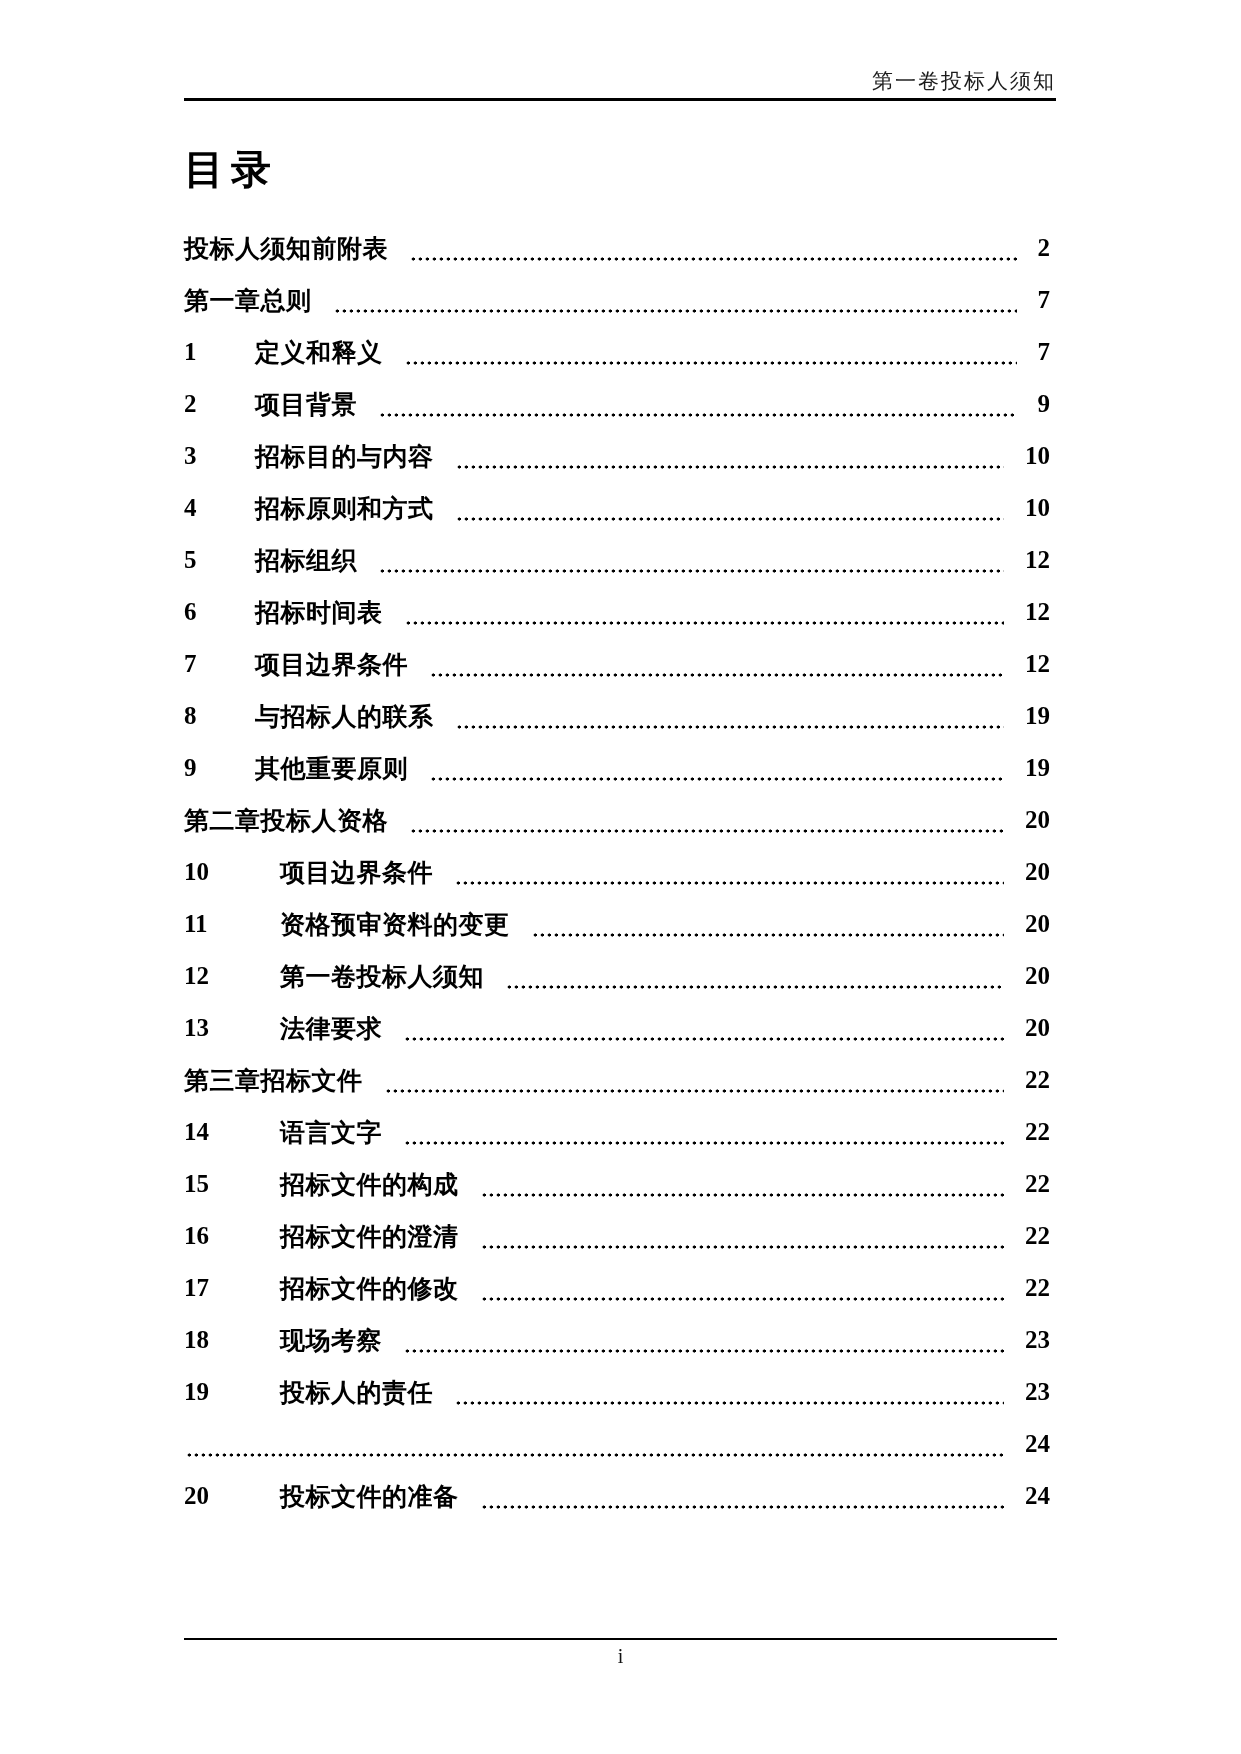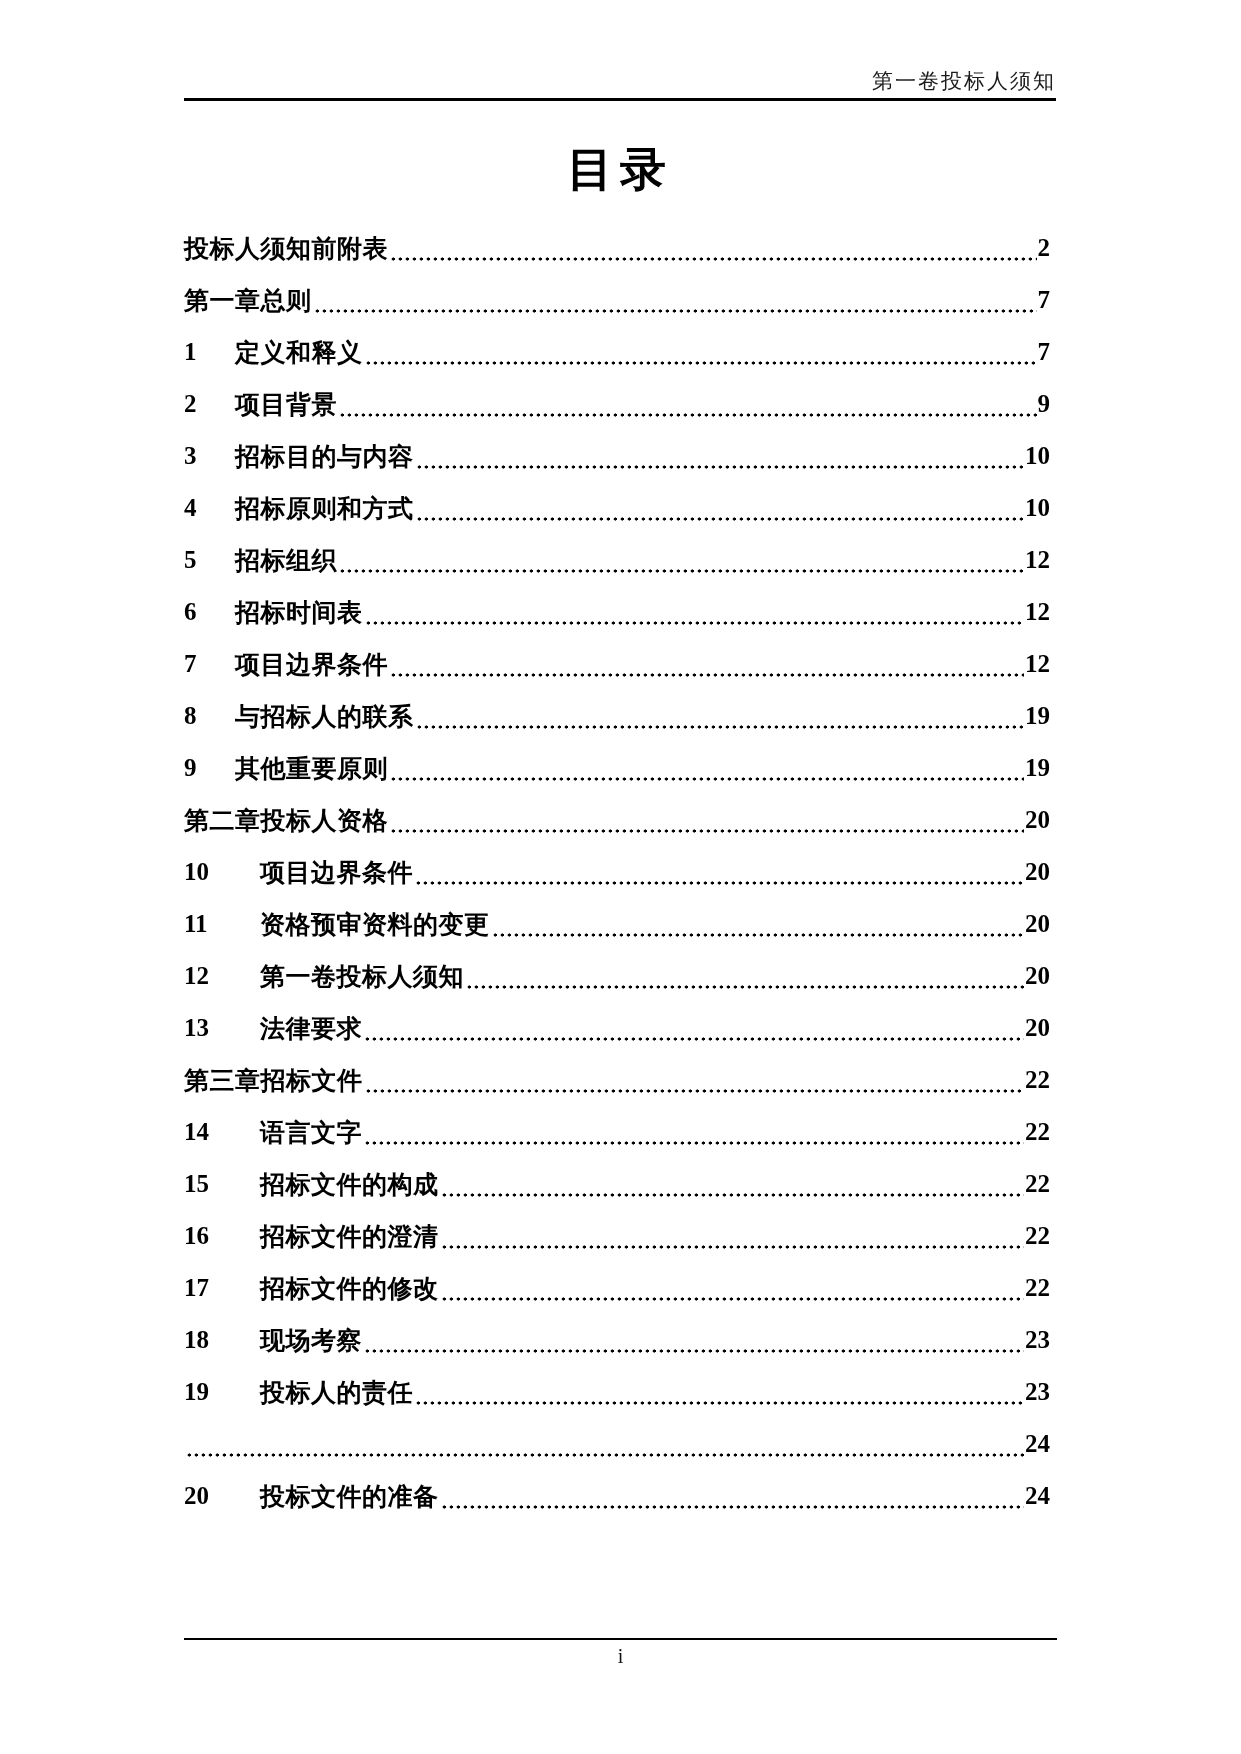--- a/index.html
+++ b/index.html
@@ -28,40 +28,41 @@
     color: #1c1c1c;
     border-bottom: 3px solid #000;
     letter-spacing: 2px;
   }
   
   .doc-title {
     position: absolute;
     top: 138px;
     left: 184px;
     width: 872px;
-    text-align: center;
-    font-size: 46px;
+    text-align: left;
+    font-size: 40px;
     line-height: 64px;
     font-weight: bold;
     letter-spacing: 7px;
   }
   
   .toc-list {
     position: absolute;
     top: 222px;
     left: 184px;
     width: 874px;
   }
   .toc-row {
     display: flex;
     align-items: center;
     height: 52px;
     font-weight: bold;
     font-size: 25px;
     white-space: nowrap;
+    gap: 20px;
   }
   .toc-num {
     flex: 0 0 auto;
     display: inline-block;
   }
   .toc-num:empty { display: none; }
   .lvl-item1 .toc-num { width: 51px; }
   .lvl-item2 .toc-num { width: 76px; }
   .toc-label {
     flex: 0 0 auto;

